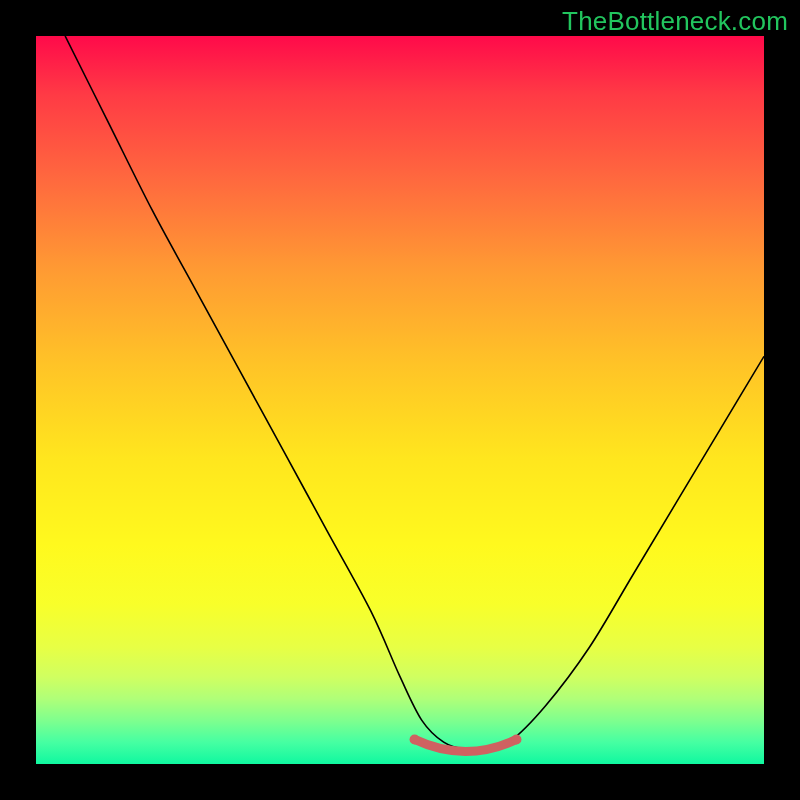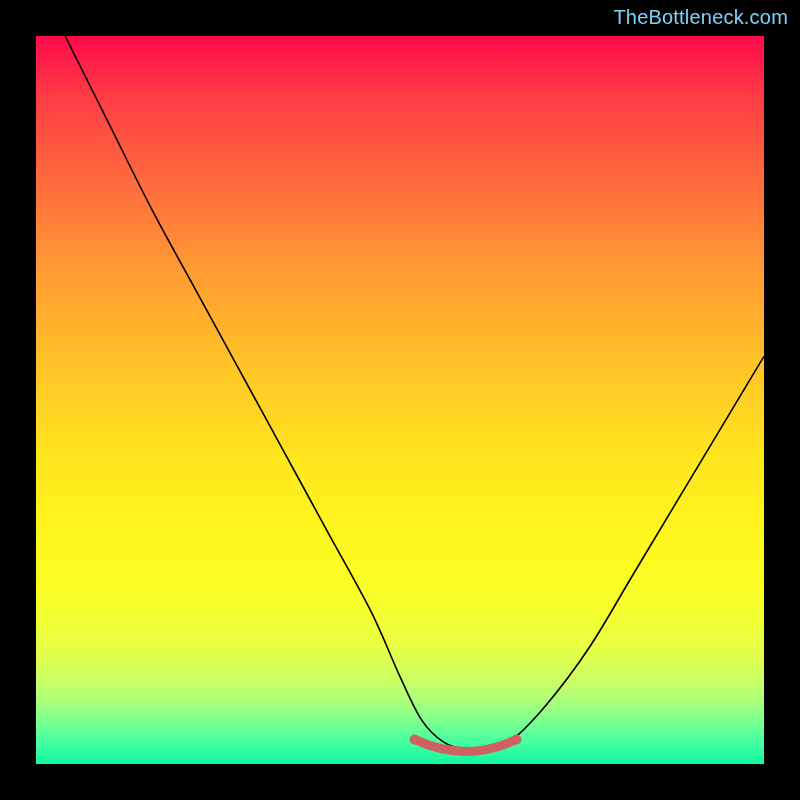--- a/index.html
+++ b/index.html
@@ -13,22 +13,22 @@
   }
   .chart-wrap {
     position: relative;
     width: 800px;
     height: 800px;
   }
   .watermark {
     position: absolute;
     top: 6px;
     right: 12px;
-    color: #7dd3fc;
-    font-size: 20px;
+    color: #22c55e;
+    font-size: 26px;
     font-weight: 500;
     letter-spacing: 0.2px;
     z-index: 10;
     user-select: none;
   }
   .plot-area {
     position: absolute;
     left: 36px;
     top: 36px;
     width: 728px;

